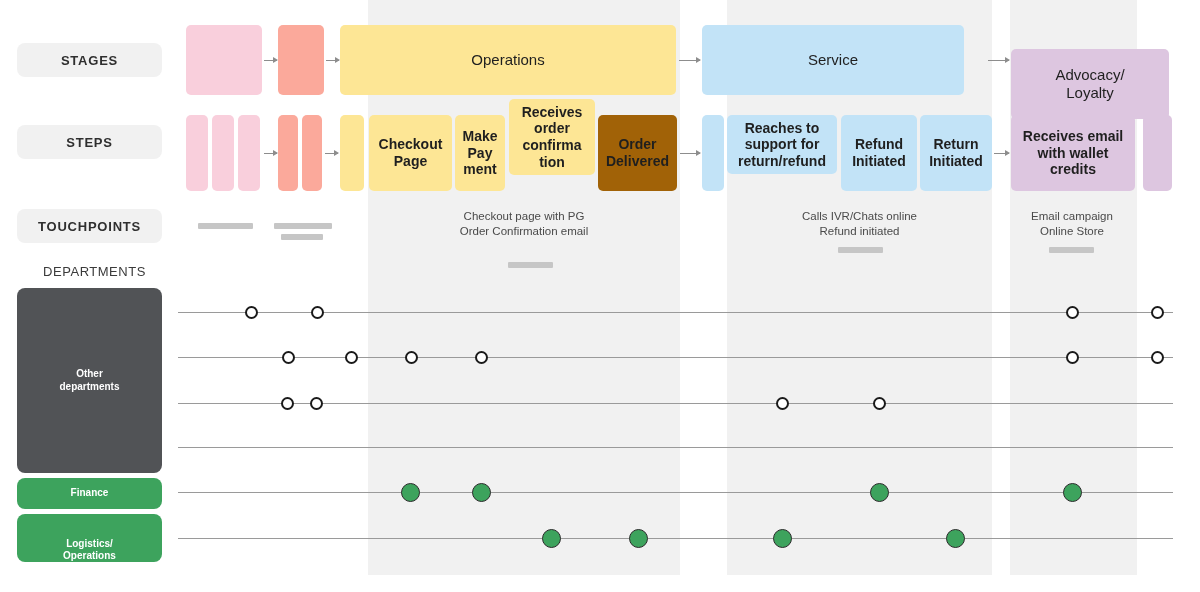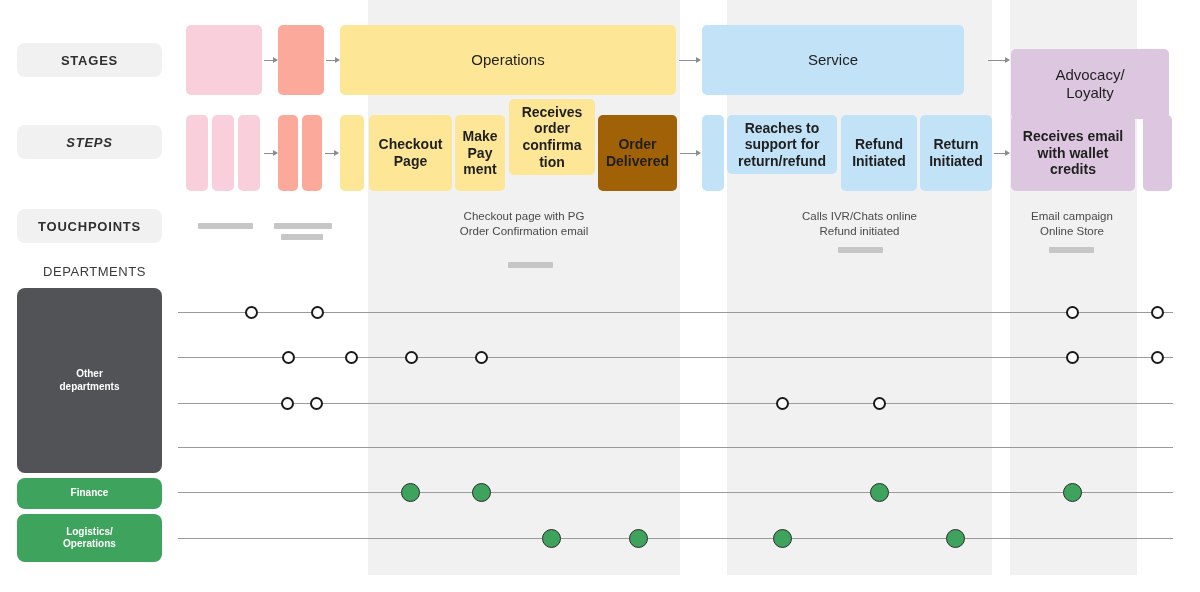--- a/index.html
+++ b/index.html
@@ -138,37 +138,37 @@
 
   <div id="bands-layer">
       <div class="band" style="left: 368px; width: 312px; height: 575px;"></div>
       <div class="band" style="left: 727px; width: 265px; height: 575px;"></div>
       <div class="band" style="left: 1010px; width: 127px; height: 575px;"></div>
     </div>
 
   <div class="row-pill" style="left:17px; top:43px; width:145px; height:34px;">
     <span>STAGES</span>
   </div>
-  <div class="row-pill" style="left:17px; top:125px; width:145px; height:34px;font-style:italic;">
+  <div class="row-pill" style="left:17px; top:125px; width:145px; height:34px;">
     <span>STEPS</span>
   </div>
   <div class="row-pill" style="left:17px; top:209px; width:145px; height:34px;">
     <span>TOUCHPOINTS</span>
   </div>
 
   <div class="dept-caption" style="top:264px;">DEPARTMENTS</div>
 
   <div id="departments-layer">
       <div class="dept-block" style="left: 17px; top: 288px; width: 145px; height: 185px; background: rgb(81, 83, 86);">
         <span>Other<br>departments</span>
       </div>
       <div class="dept-block" style="left: 17px; top: 478px; width: 145px; height: 31px; background: rgb(61, 163, 93);">
         <span>Finance</span>
       </div>
-      <div class="dept-block" style="left: 17px; top: 514px; width: 145px; height: 48px; background: rgb(61, 163, 93);">
+      <div class="dept-block" style="left: 17px; top: 514px; width: 145px; height: 48px; background: rgb(61, 163, 93); align-items: flex-end;">
         <span>Logistics/<br>Operations</span>
       </div>
     </div>
 
   <div id="stages-layer">
       <div class="box stage blank" style="left: 186px; top: 25px; width: 76px; height: 70px; background: rgb(249, 207, 220);">
         <span></span>
       </div>
       <div class="box stage blank" style="left: 278px; top: 25px; width: 46px; height: 70px; background: rgb(251, 169, 155);">
         <span></span>

